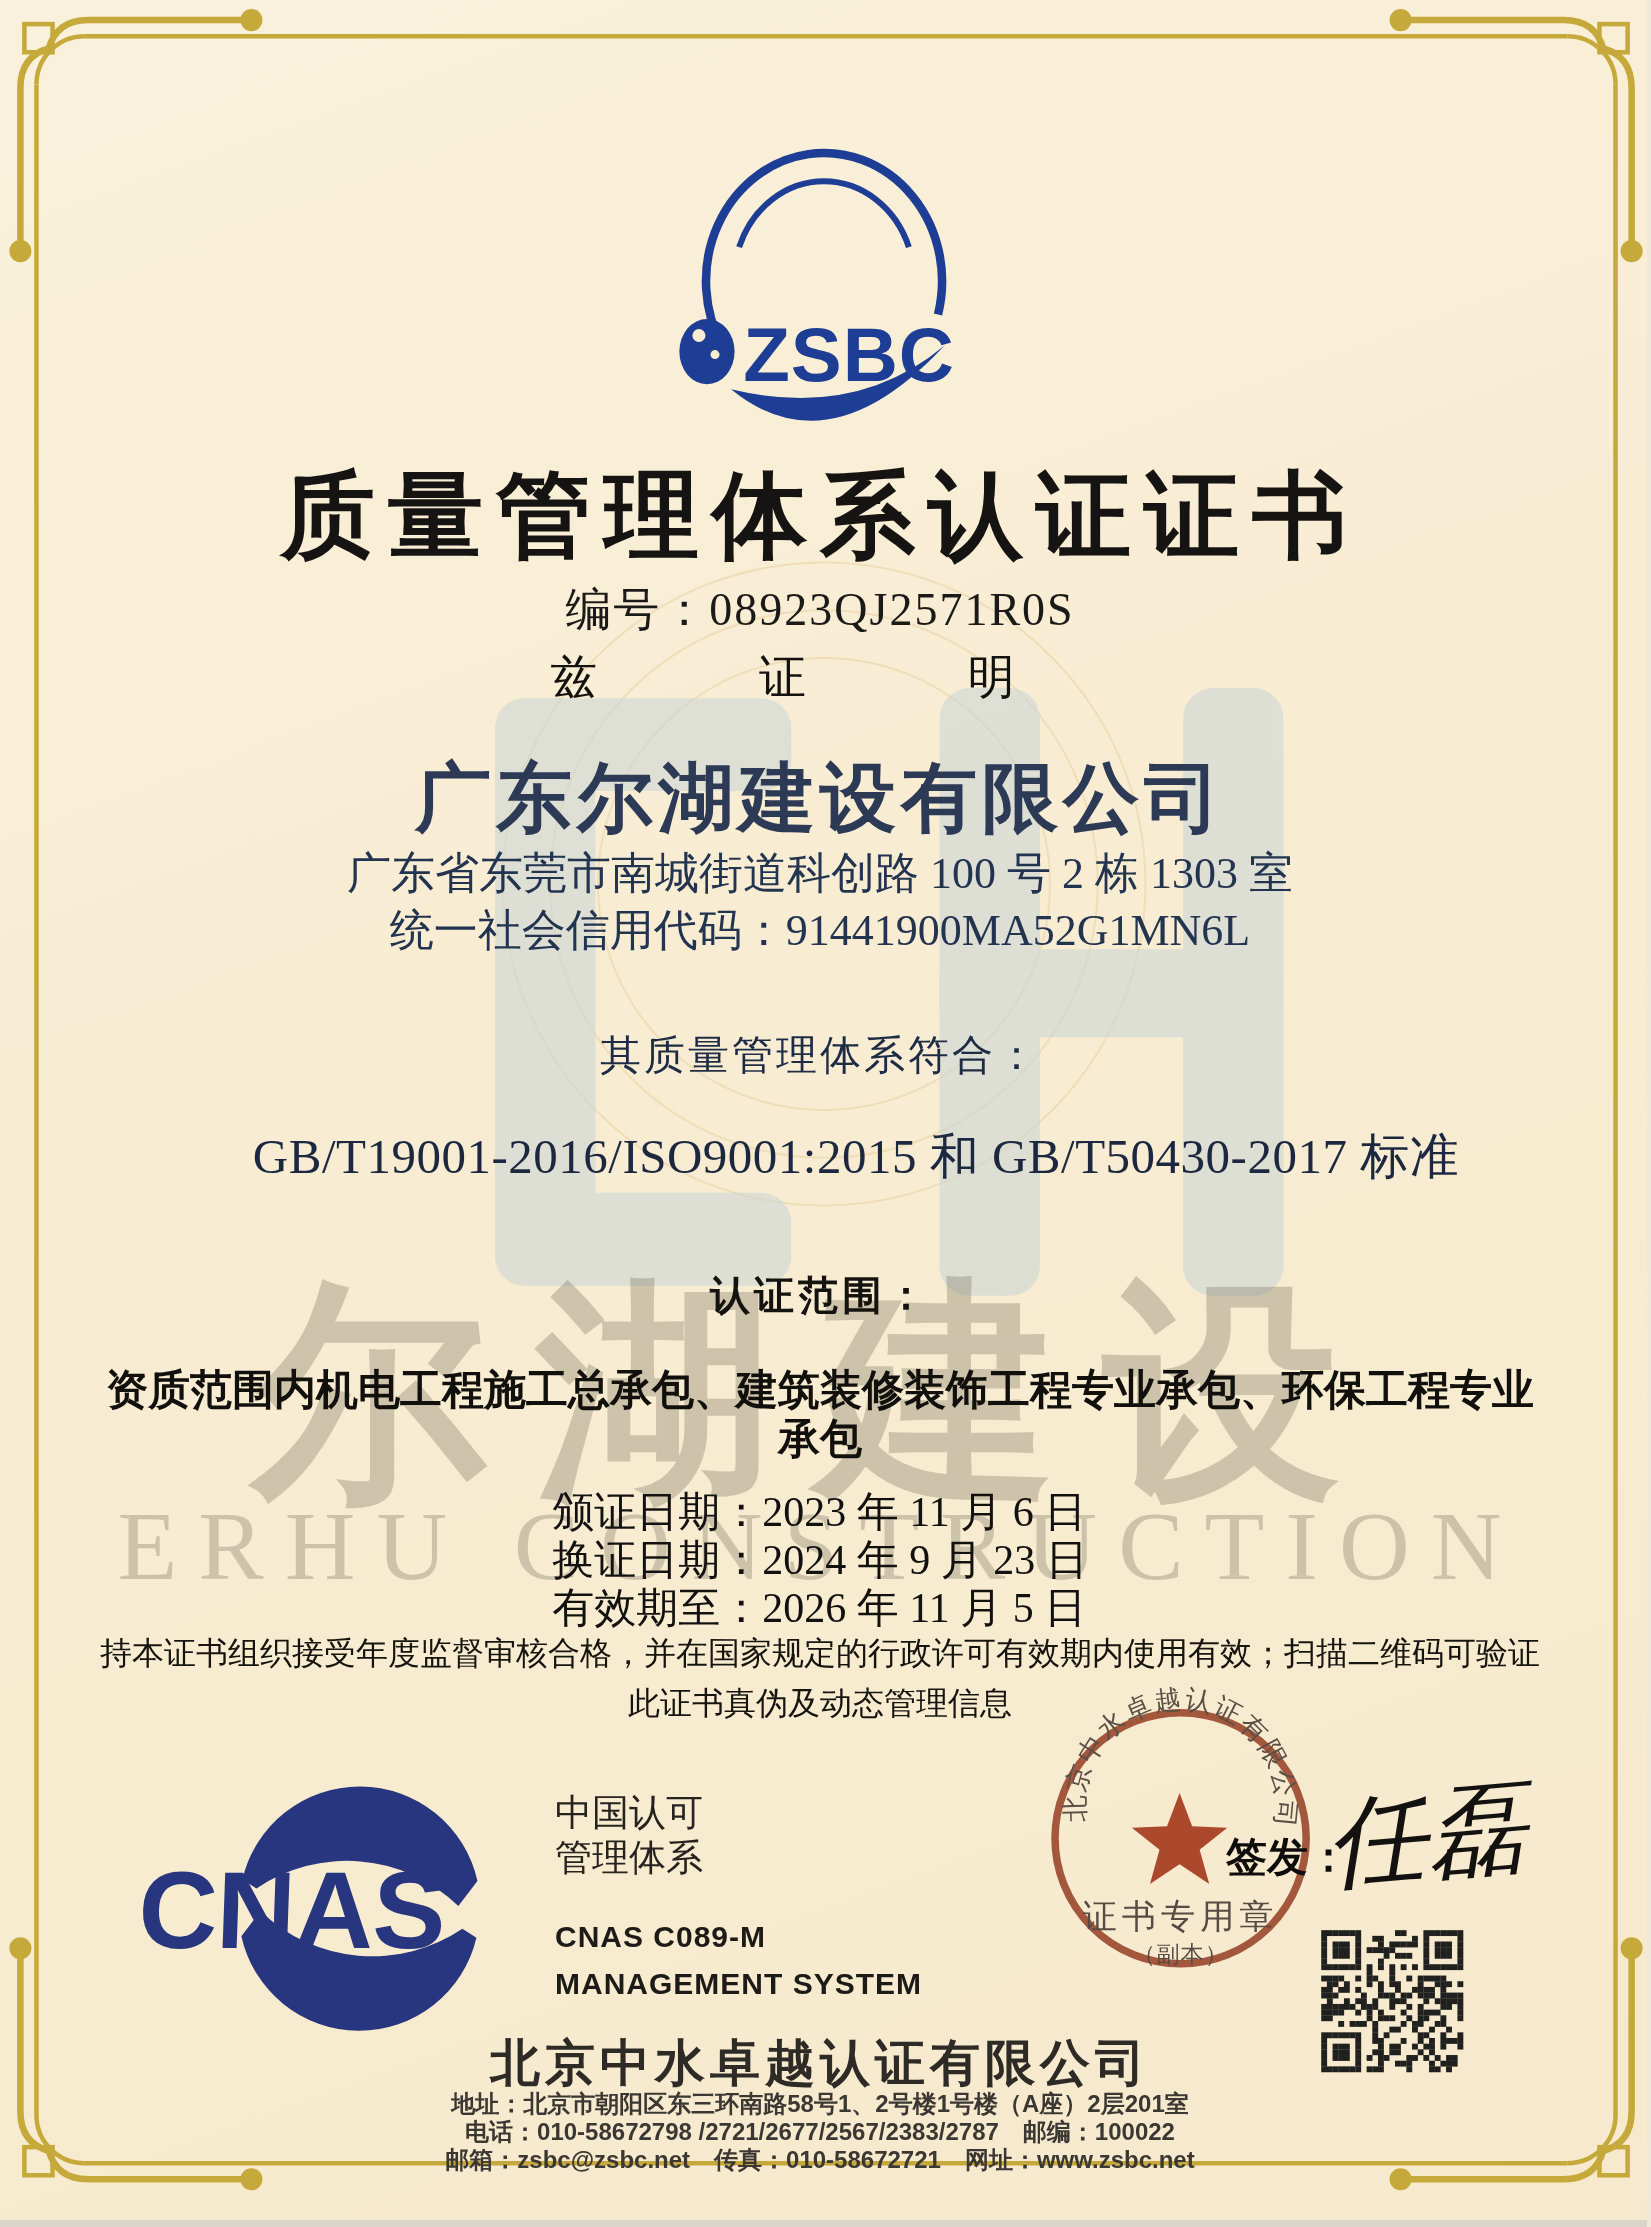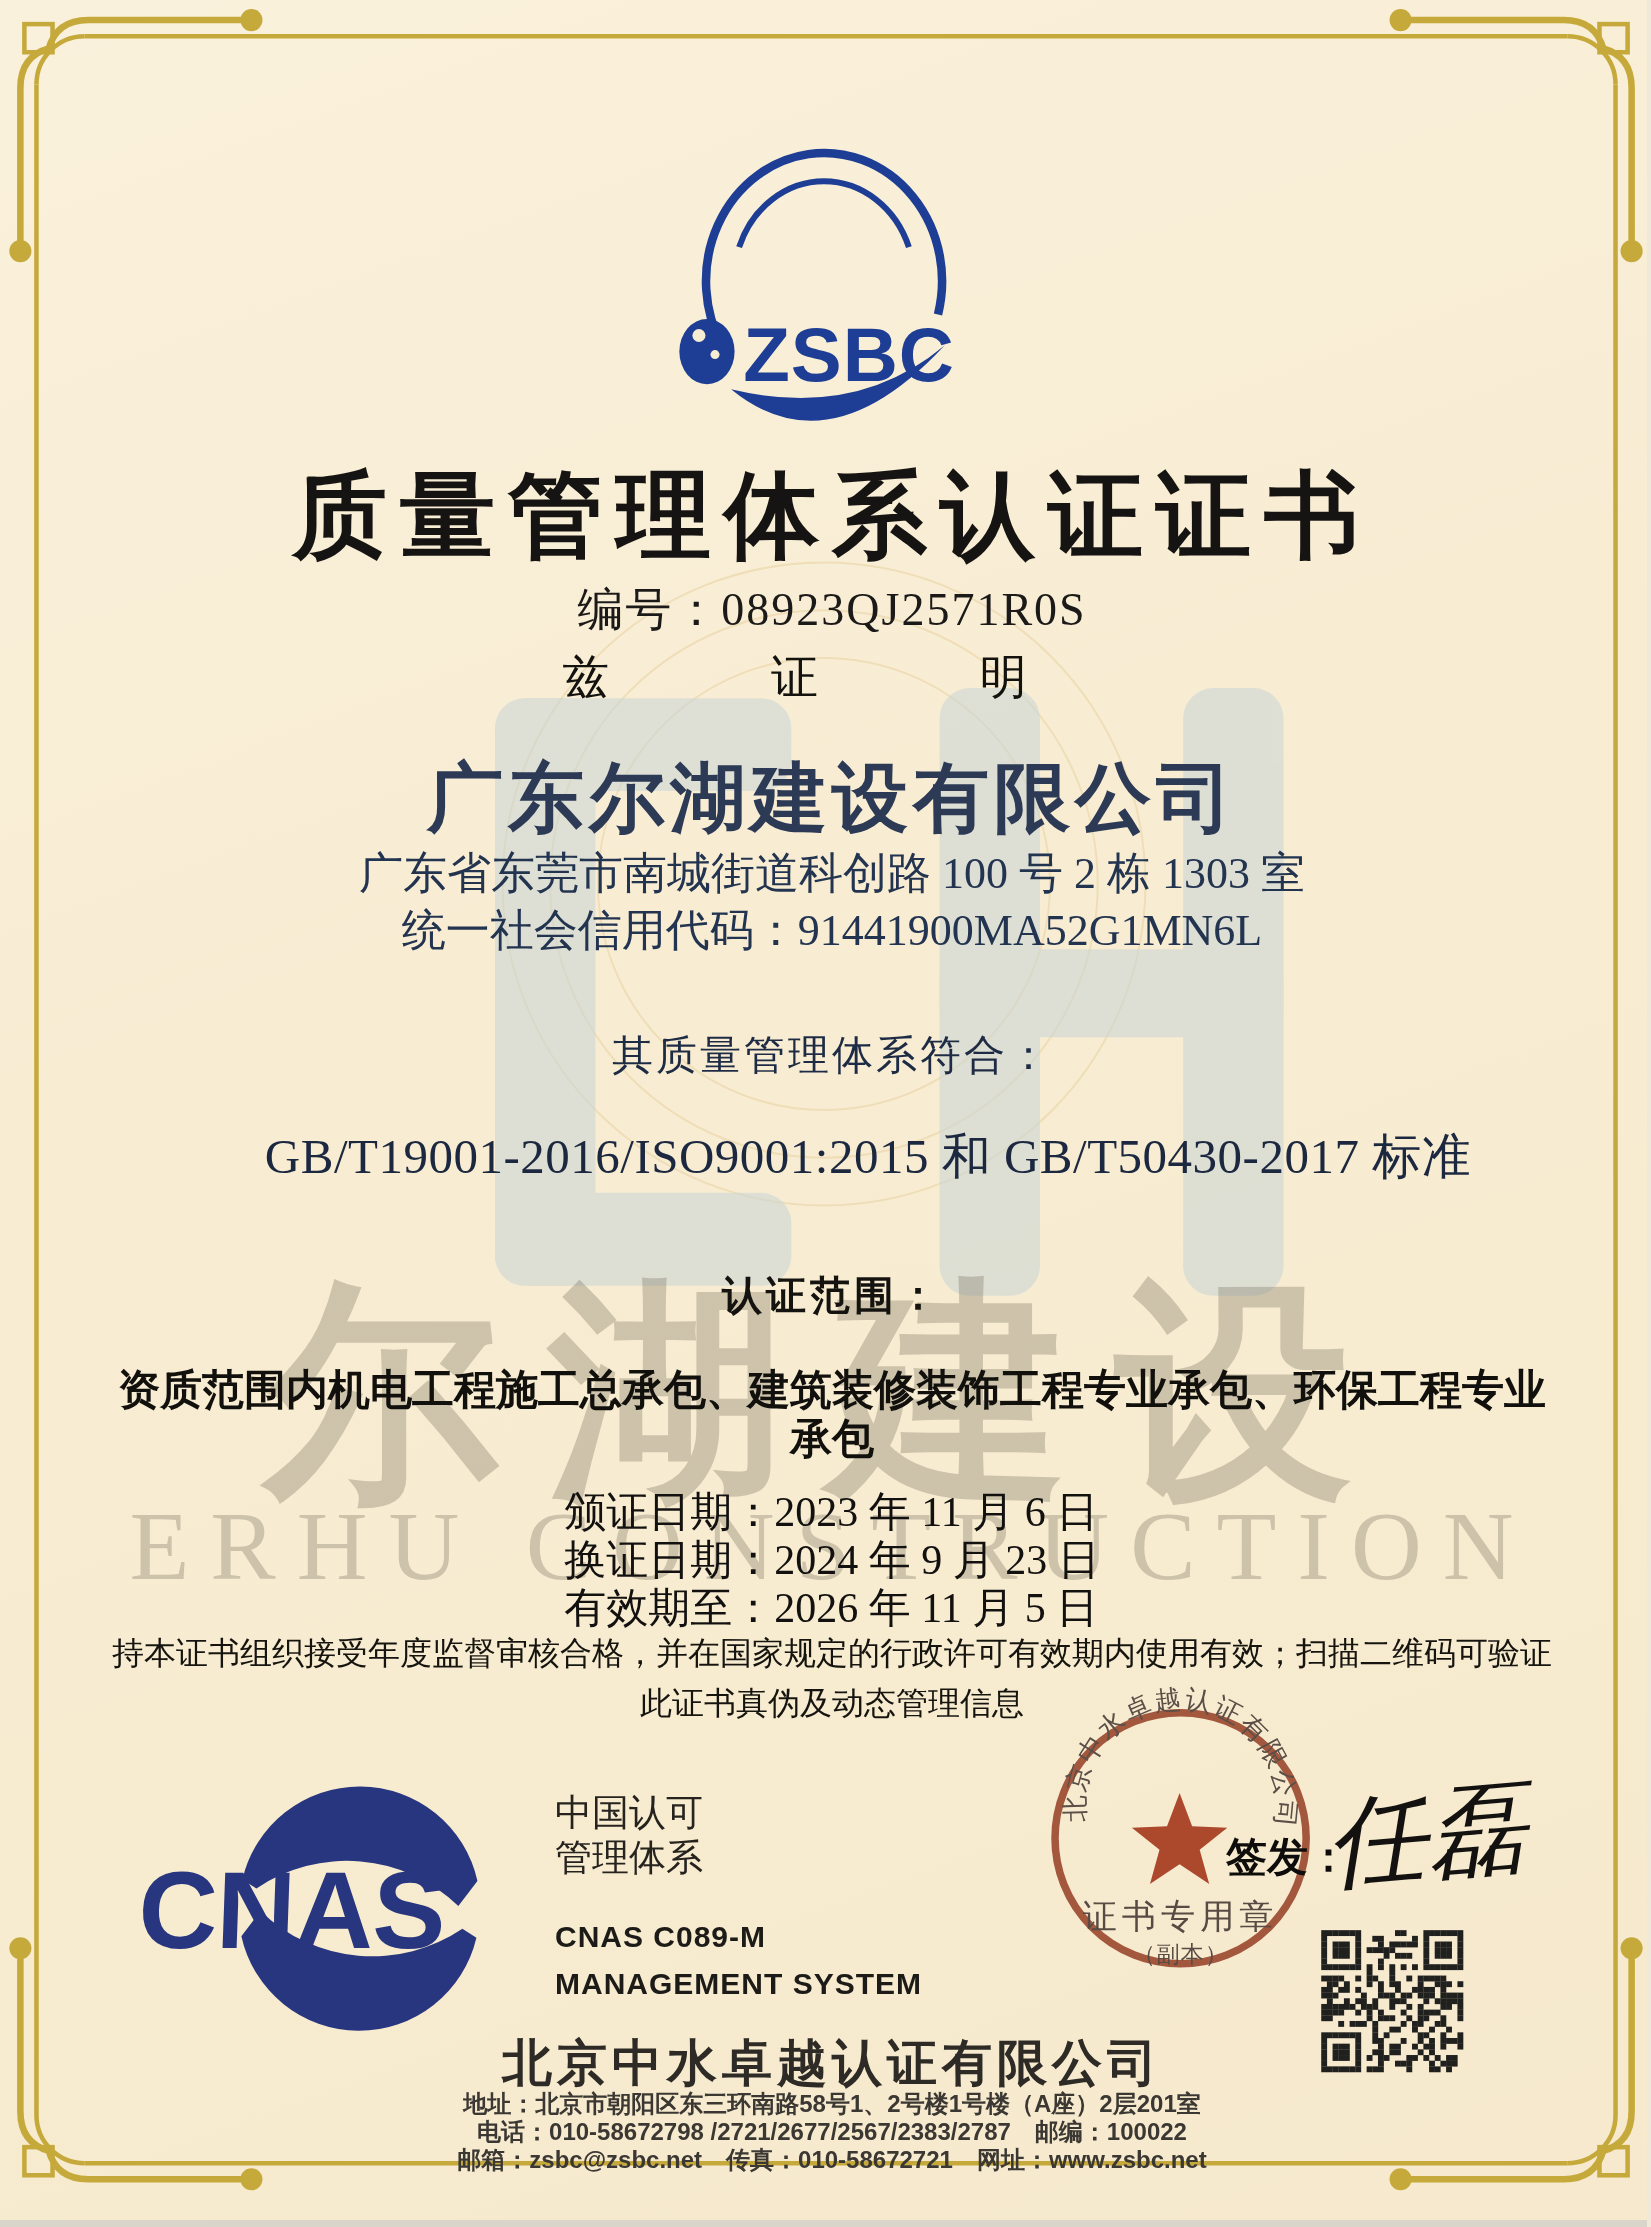--- a/index.html
+++ b/index.html
@@ -5,21 +5,21 @@
   html,body{margin:0;padding:0;background:#888;}
   #page{
     position:relative;
     width:1652px;height:2227px;
     margin:0 auto;
     background:linear-gradient(160deg,#faf1dc 0%,#f8edd3 40%,#f6e9cd 100%);
     overflow:hidden;
     font-family:"Liberation Serif","DejaVu Serif",serif;
   }
   .abs{position:absolute;}
-  .ctr{left:12px;width:1640px;text-align:center;}
+  .ctr{left:0;width:1640px;text-align:center;}
   
   #wm-cn{
     top:1237px;font-size:236px;font-weight:700;letter-spacing:48px;
     color:#6f6854;opacity:.30;white-space:nowrap;
     font-family:"Liberation Serif",serif;
   }
   #wm-en{
     top:1490px;font-size:98px;font-weight:400;letter-spacing:21px;
     color:#7d7663;opacity:.34;white-space:nowrap;
     font-family:Liberation Serif, serif;

